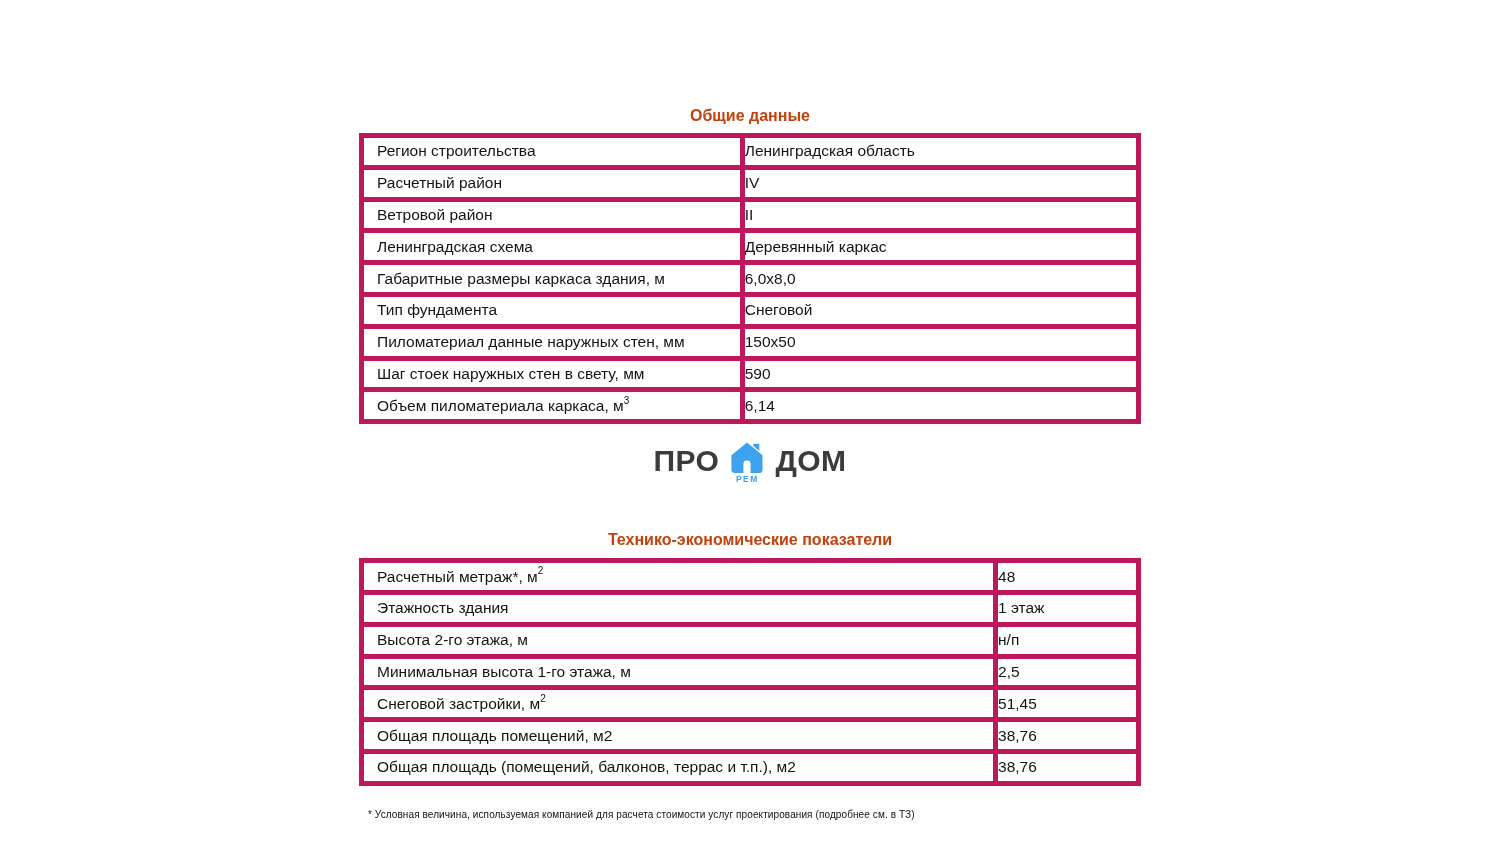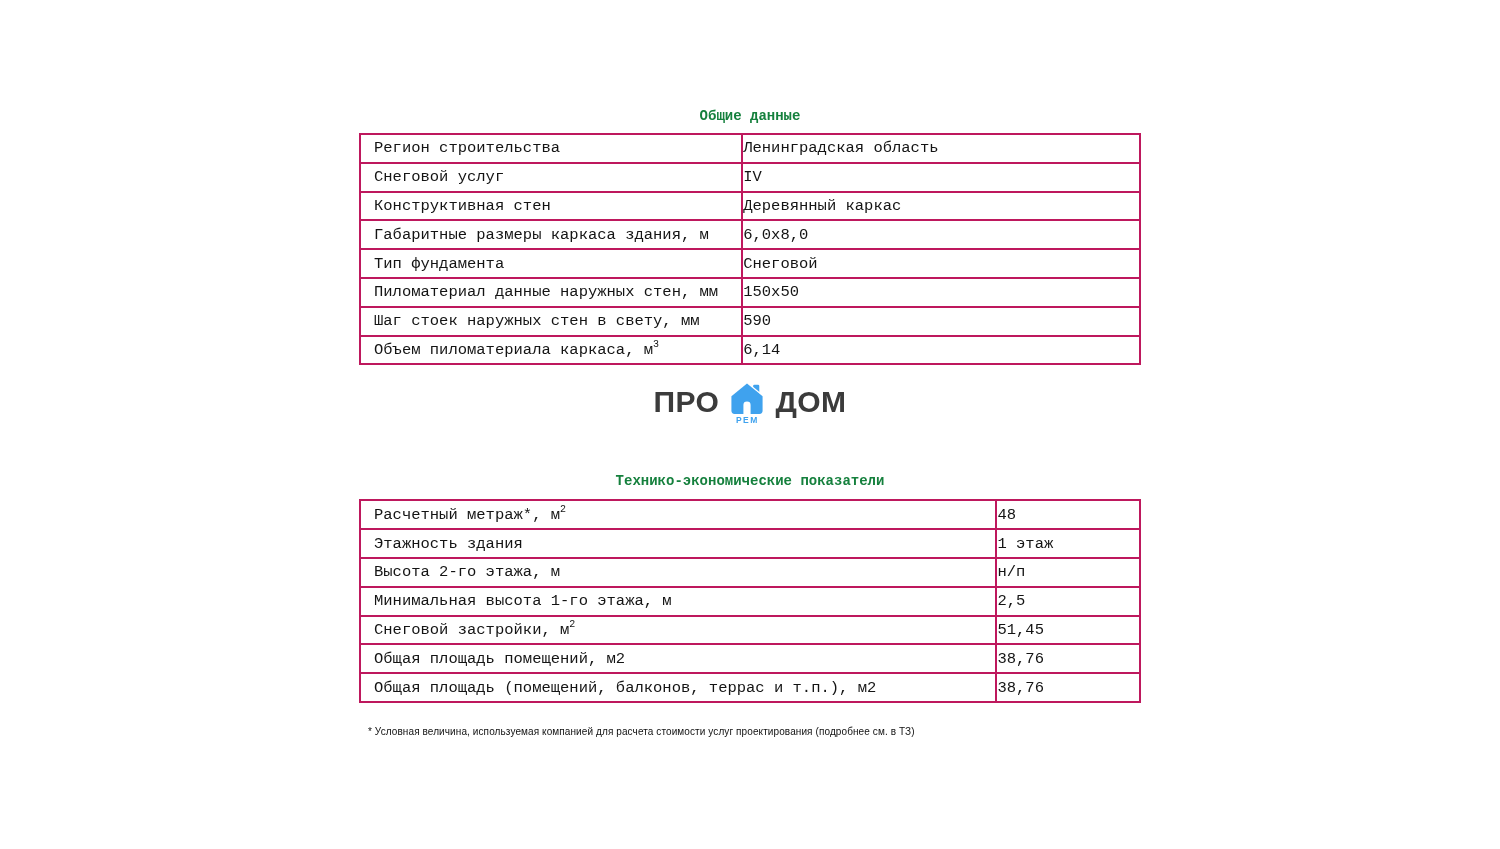--- a/index.html
+++ b/index.html
@@ -14,44 +14,42 @@
     background: #ffffff;
     overflow: hidden;
   }
   .content {
     width: 782px;
     margin: 0 auto;
     padding-top: 103px;
     box-sizing: border-box;
   }
   .tbl-title {
-    font-size: 14px;
+    font-size: 16px;
     font-weight: 700;
-    color: #15803d;
+    color: #c2410c;
     text-align: center;
     line-height: 26px;
     margin: 0 0 4px 0;
-    font-family: Liberation Mono, monospace;
   }
   table.tbl {
     width: 100%;
     border-collapse: collapse;
     table-layout: fixed;
     background: #ffffff;
   }
   table.tbl td {
-    border: 2px solid #be185d;
+    border: 5px solid #be185d;
     height: 26.8px;
     font-size: 15.5px;
     color: #141414;
     padding: 0;
     vertical-align: middle;
     overflow: hidden;
     white-space: nowrap;
-    font-family: Liberation Mono, monospace;
   }
   table.tbl td.lbl {
     text-align: left;
     padding-left: 13px;
   }
   table.tbl td.val {
     text-align: left;
   }
   .sup {
     font-size: 10px;
@@ -114,25 +112,29 @@
       <colgroup>
           <col style="width:49%">
           <col style="width:51%">
         </colgroup>
       <tbody>
         <tr>
           <td class="lbl"><span>Регион строительства</span><sup class="sup"></sup></td>
           <td class="val">Ленинградская область</td>
         </tr>
         <tr>
-          <td class="lbl"><span>Снеговой услуг</span><sup class="sup"></sup></td>
+          <td class="lbl"><span>Расчетный район</span><sup class="sup"></sup></td>
           <td class="val">IV</td>
         </tr>
         <tr>
-          <td class="lbl"><span>Конструктивная стен</span><sup class="sup"></sup></td>
+          <td class="lbl"><span>Ветровой район</span><sup class="sup"></sup></td>
+          <td class="val">II</td>
+        </tr>
+        <tr>
+          <td class="lbl"><span>Ленинградская схема</span><sup class="sup"></sup></td>
           <td class="val">Деревянный каркас</td>
         </tr>
         <tr>
           <td class="lbl"><span>Габаритные размеры каркаса здания, м</span><sup class="sup"></sup></td>
           <td class="val">6,0x8,0</td>
         </tr>
         <tr>
           <td class="lbl"><span>Тип фундамента</span><sup class="sup"></sup></td>
           <td class="val">Снеговой</td>
         </tr>

